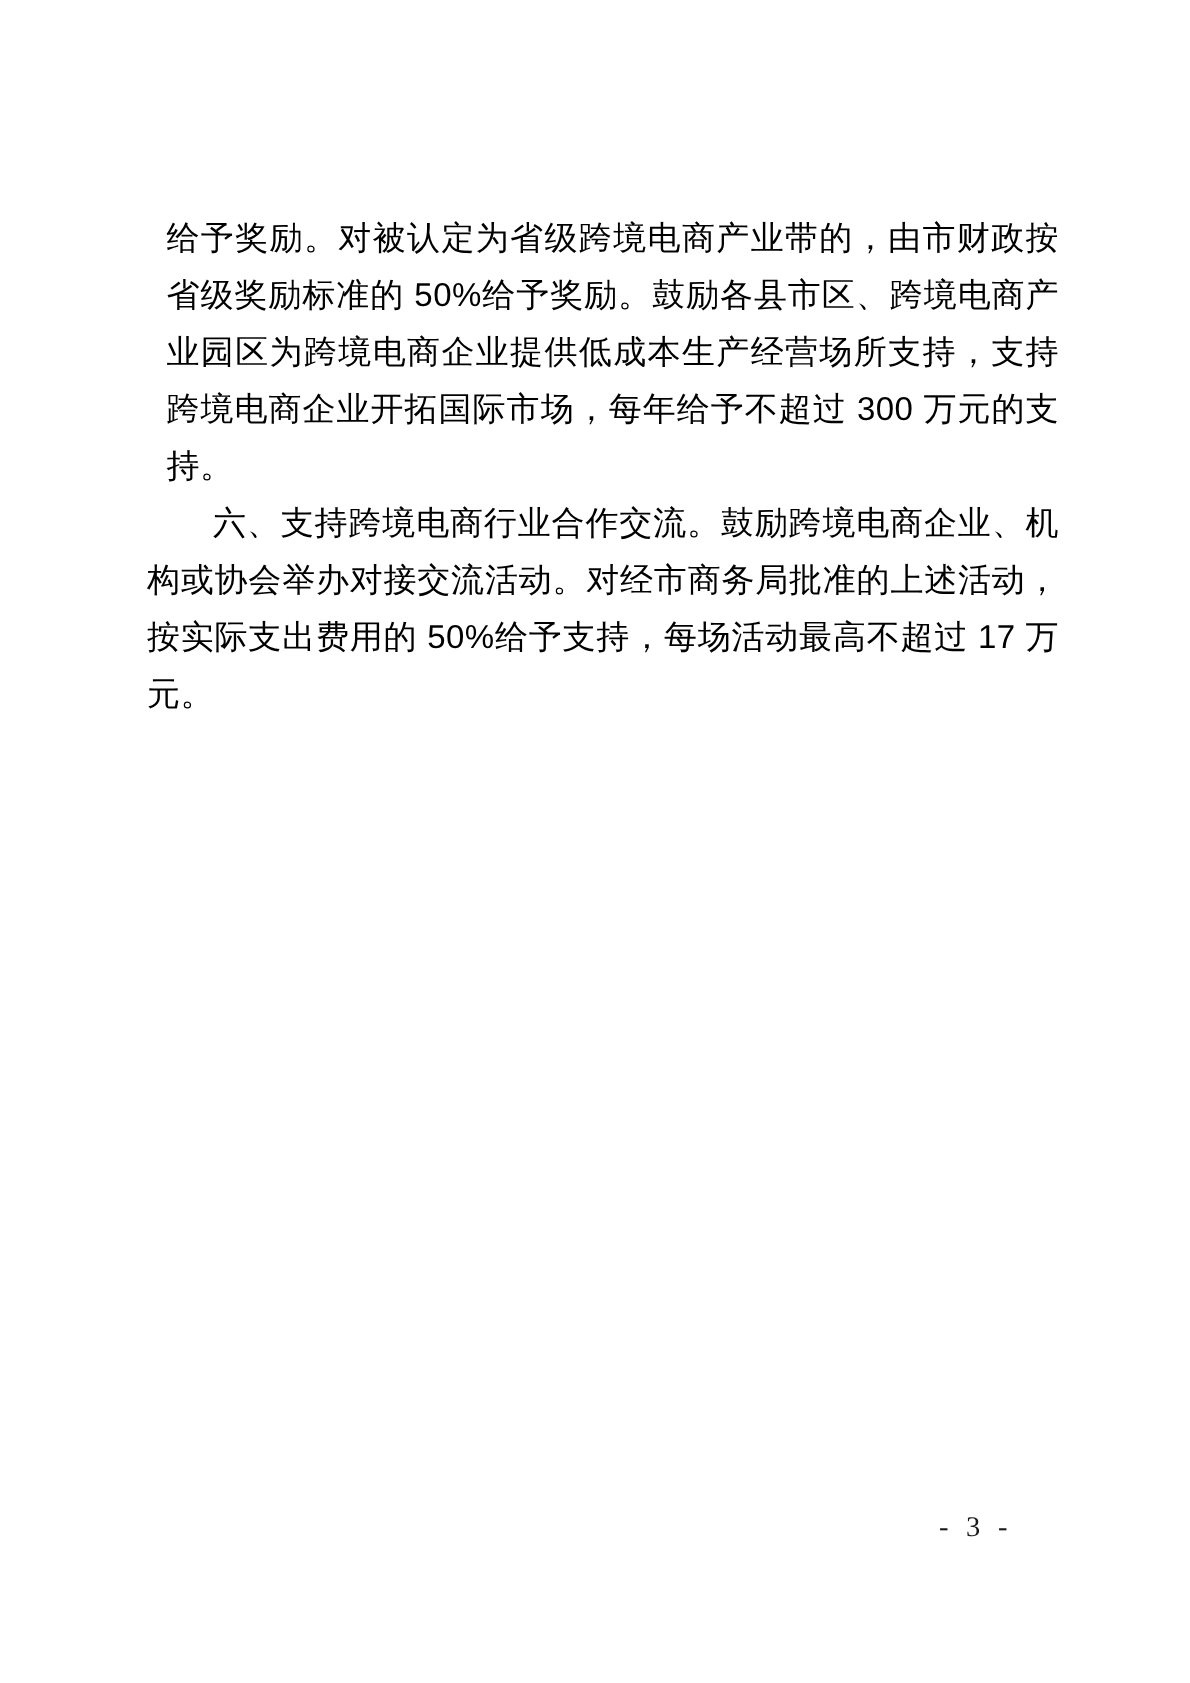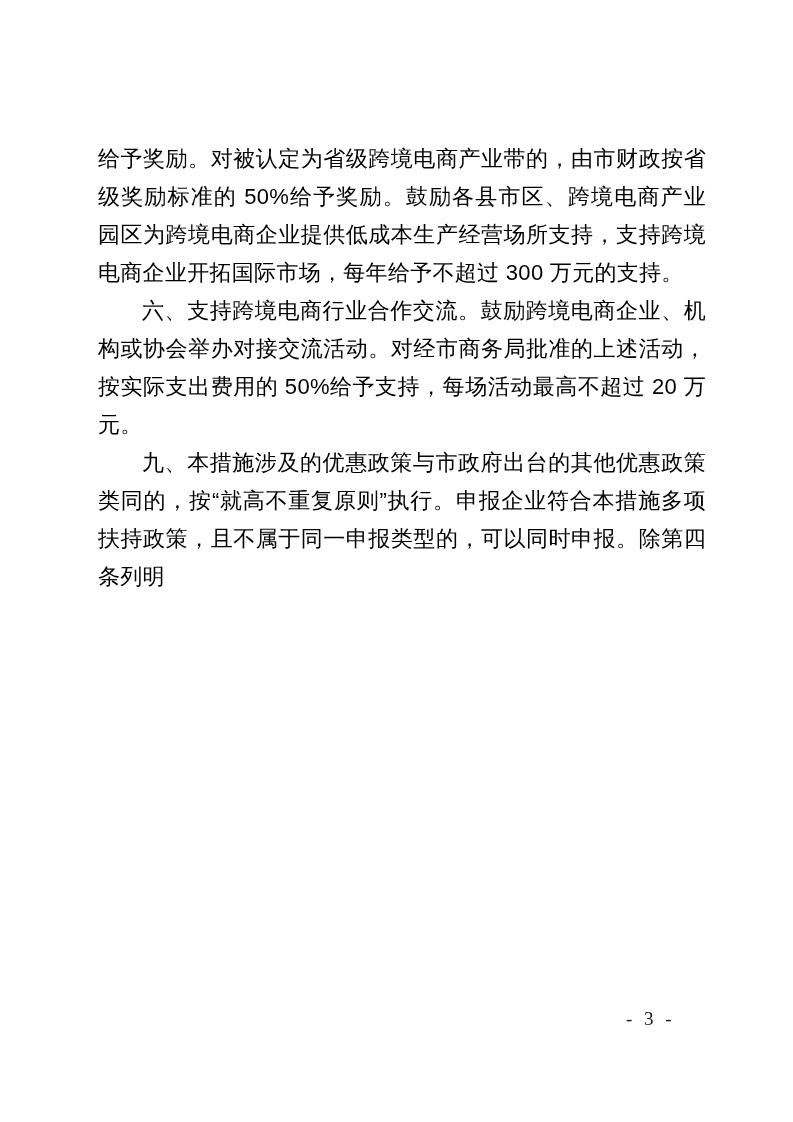--- a/index.html
+++ b/index.html
@@ -26,35 +26,35 @@
     text-align: justify;
     text-justify: inter-ideograph;
     letter-spacing: 0.3px;
   }
   .para {
     margin: 0;
     text-indent: 2em;
   }
   .para.no-indent {
     text-indent: 0;
+    margin-left: 13px;
   }
   .page-number {
     position: absolute;
     top: 1008px;
     left: 626px;
     font-family: "Liberation Serif", "DejaVu Serif", serif;
     font-size: 19px;
     color: #1a1a1a;
     word-spacing: 7px;
     white-space: nowrap;
   }
 </style>
 </head>
 <body>
 
 <div class="page">
   <main class="content">
     <p class="para no-indent">给予奖励。对被认定为省级跨境电商产业带的，由市财政按省级奖励标准的 50%给予奖励。鼓励各县市区、跨境电商产业园区为跨境电商企业提供低成本生产经营场所支持，支持跨境电商企业开拓国际市场，每年给予不超过 300 万元的支持。</p>
-    <p class="para">六、支持跨境电商行业合作交流。鼓励跨境电商企业、机构或协会举办对接交流活动。对经市商务局批准的上述活动，按实际支出费用的 50%给予支持，每场活动最高不超过 20 万元。</p>
-    <p class="para">九、本措施涉及的优惠政策与市政府出台的其他优惠政策类同的，按“就高不重复原则”执行。申报企业符合本措施多项扶持政策，且不属于同一申报类型的，可以同时申报。除第四条列明</p>
+    <p class="para">六、支持跨境电商行业合作交流。鼓励跨境电商企业、机构或协会举办对接交流活动。对经市商务局批准的上述活动，按实际支出费用的 50%给予支持，每场活动最高不超过 17 万元。</p>
   </main>
   <div class="page-number">- 3 -</div>
 </div>
 
 </body></html>

